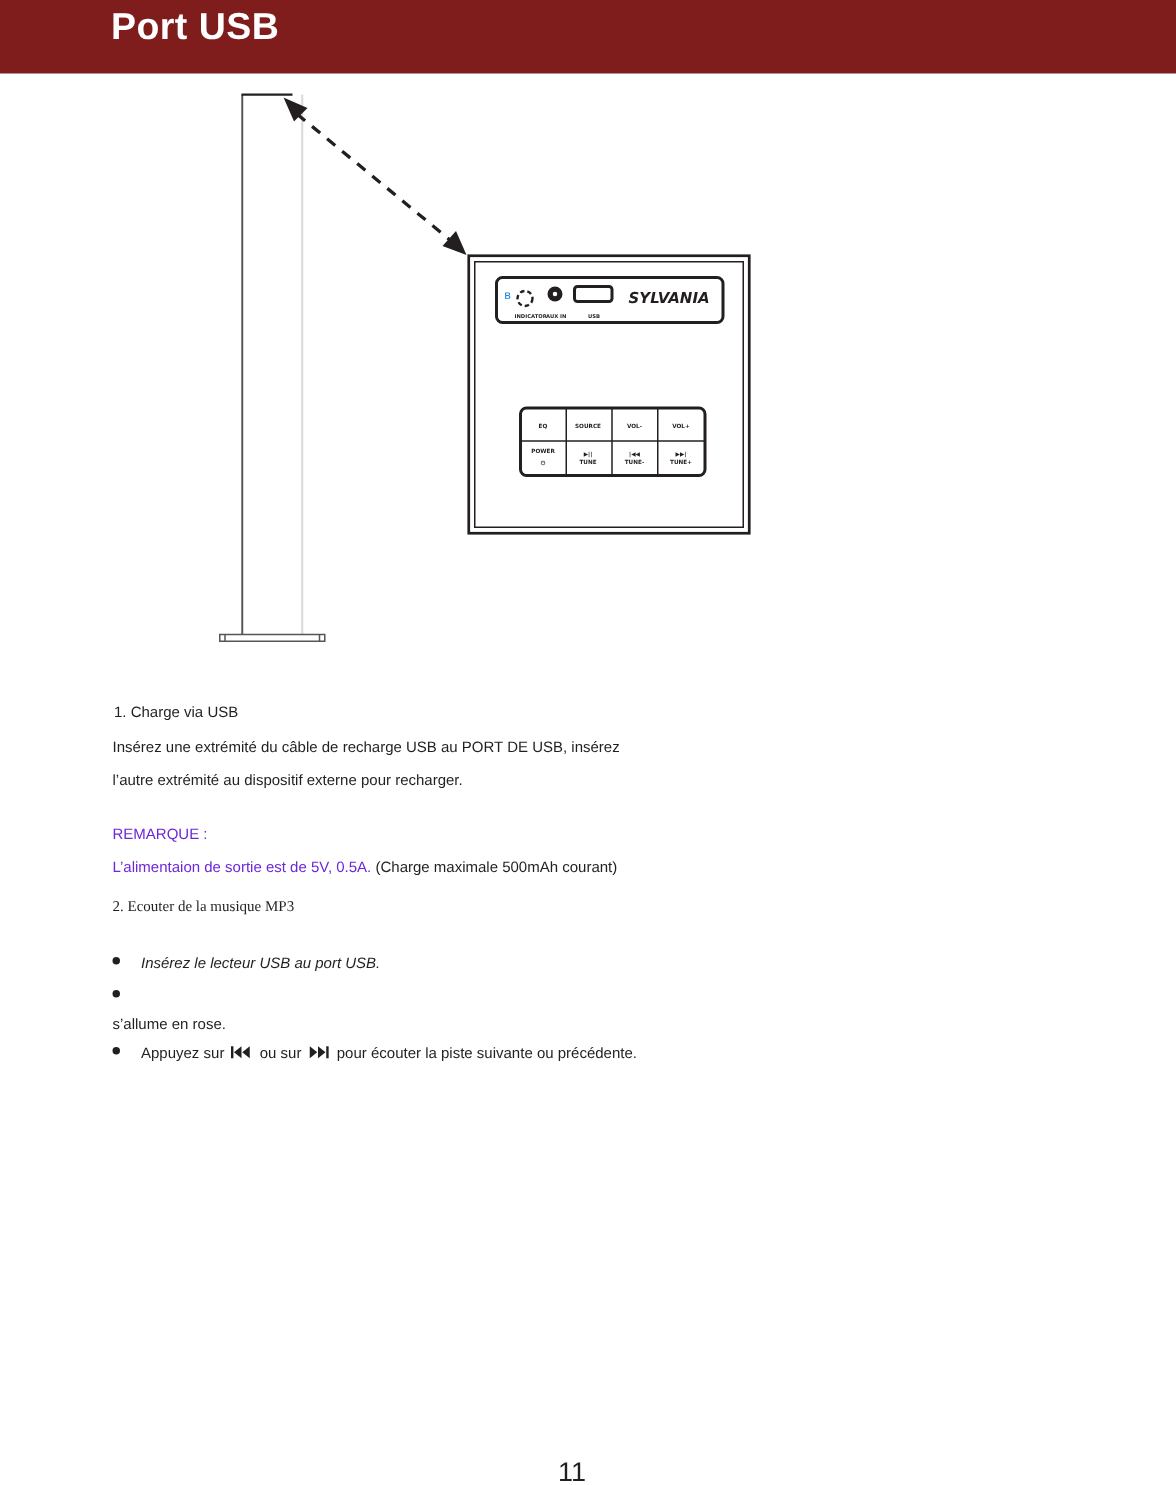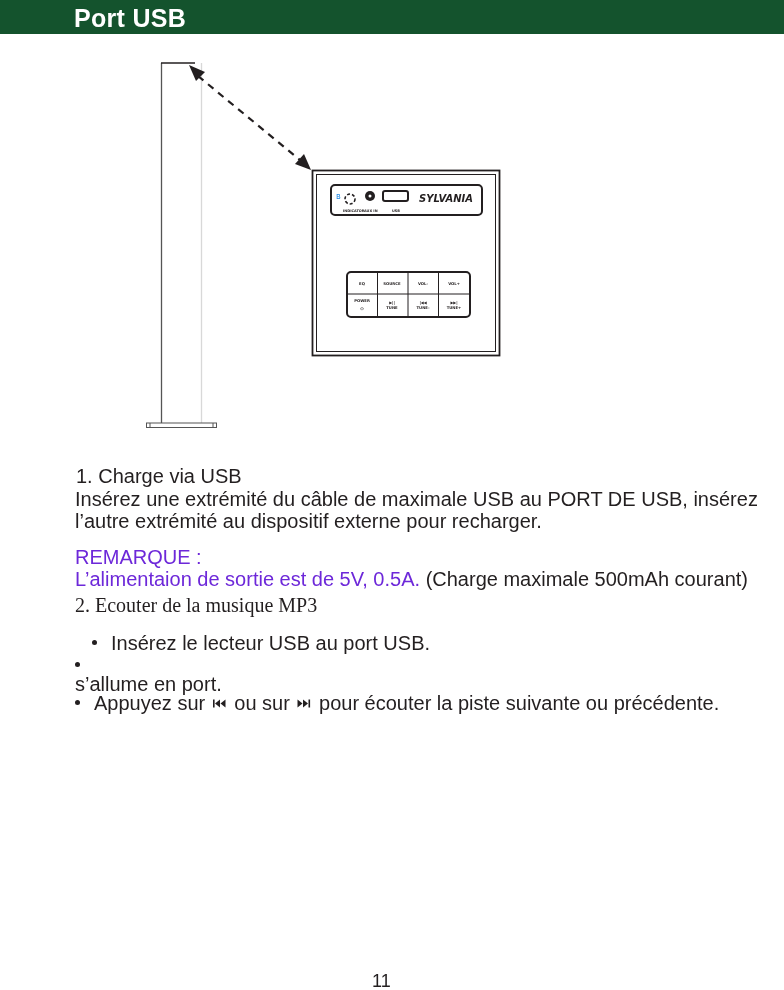--- a/index.html
+++ b/index.html
@@ -1,20 +1,20 @@
 <!DOCTYPE html>
 <html><head>
 <meta charset="utf-8">
 <style>
   html, body { margin:0; padding:0; }
   body { width:784px; height:990px; background:#ffffff; position:relative; overflow:hidden; font-family:"Liberation Sans", sans-serif; color:#231f20; }
-  .header { position:absolute; left:0; top:0; width:784px; height:34px; background:#14532d; }
+  .header { position:absolute; left:0; top:0; width:784px; height:49px; background:#7f1d1d; }
   .header-title { position:absolute; left:74px; top:4px; font-size:25px; font-weight:bold; color:#ffffff; letter-spacing:0.3px; }
   .figure { position:absolute; left:0; top:0; width:784px; height:450px; }
-  .body-text { position:absolute; font-size:20px; line-height:22px; white-space:nowrap; color:#231f20; }
+  .body-text { position:absolute; font-size:10px; line-height:22px; white-space:nowrap; color:#231f20; }
   .muted { color:#6d28d9; }
   .bullet { display:inline-block; width:5px; height:5px; border-radius:50%; background:#231f20; margin-right:14px; vertical-align:middle; position:relative; top:-2px; }
   .inline-icon { display:inline-block; vertical-align:middle; margin:0 2px; position:relative; top:-1px; }
   .page-number { position:absolute; left:372px; top:971px; font-size:18px; color:#231f20; }
 </style>
 </head>
 <body>
 
 <div class="header">
   <div class="header-title">Port USB</div>
@@ -68,36 +68,36 @@
       <text x="392" y="309">TUNE</text>
       <text x="423" y="304">|◀◀</text>
       <text x="423" y="309">TUNE-</text>
       <text x="454" y="304">▶▶|</text>
       <text x="454" y="309">TUNE+</text>
     </g>
   </g>
 </svg>
 
 <div class="body-text" style="left:76px; top:465px;">1. Charge via USB</div>
-<div class="body-text" style="left:75px; top:488px;">Insérez une extrémité du câble de maximale USB au PORT DE USB, insérez</div>
+<div class="body-text" style="left:75px; top:488px;">Insérez une extrémité du câble de recharge USB au PORT DE USB, insérez</div>
 <div class="body-text" style="left:75px; top:510px;">l’autre extrémité au dispositif externe pour recharger.</div>
 <div class="body-text muted" style="left:75px; top:546px;">REMARQUE :</div>
 <div class="body-text" style="left:75px; top:568px;">
   <span class="muted">L’alimentaion de sortie est de 5V, 0.5A.</span>
   <span>(Charge maximale 500mAh courant)</span>
 </div>
 
 <div class="body-text" style="left:75px; top:594px;font-family:Liberation Serif, serif;">2. Ecouter de la musique MP3</div>
-<div class="body-text" style="left:92px; top:632px;">
+<div class="body-text" style="left:75px; top:632px;font-style:italic;">
   <span class="bullet"></span><span>Insérez le lecteur USB au port USB.</span>
 </div>
 <div class="body-text" style="left:75px; top:654px;">
   <span class="bullet"></span>
 </div>
-<div class="body-text" style="left:75px; top:673px;">s’allume en port.</div>
+<div class="body-text" style="left:75px; top:673px;">s’allume en rose.</div>
 <div class="body-text" style="left:75px; top:692px;">
   <span class="bullet"></span><span>Appuyez sur</span>
   <svg class="inline-icon" width="14" height="9" viewBox="0 0 14 9">
       <rect x="0" y="0.5" width="1.6" height="8" fill="#231f20"></rect>
       <polygon points="7,0.5 2,4.5 7,8.5" fill="#231f20"></polygon>
       <polygon points="12.5,0.5 7.5,4.5 12.5,8.5" fill="#231f20"></polygon>
     </svg>
   <span>ou sur</span>
   <svg class="inline-icon" width="14" height="9" viewBox="0 0 14 9">
       <polygon points="0.5,0.5 5.5,4.5 0.5,8.5" fill="#231f20"></polygon>

